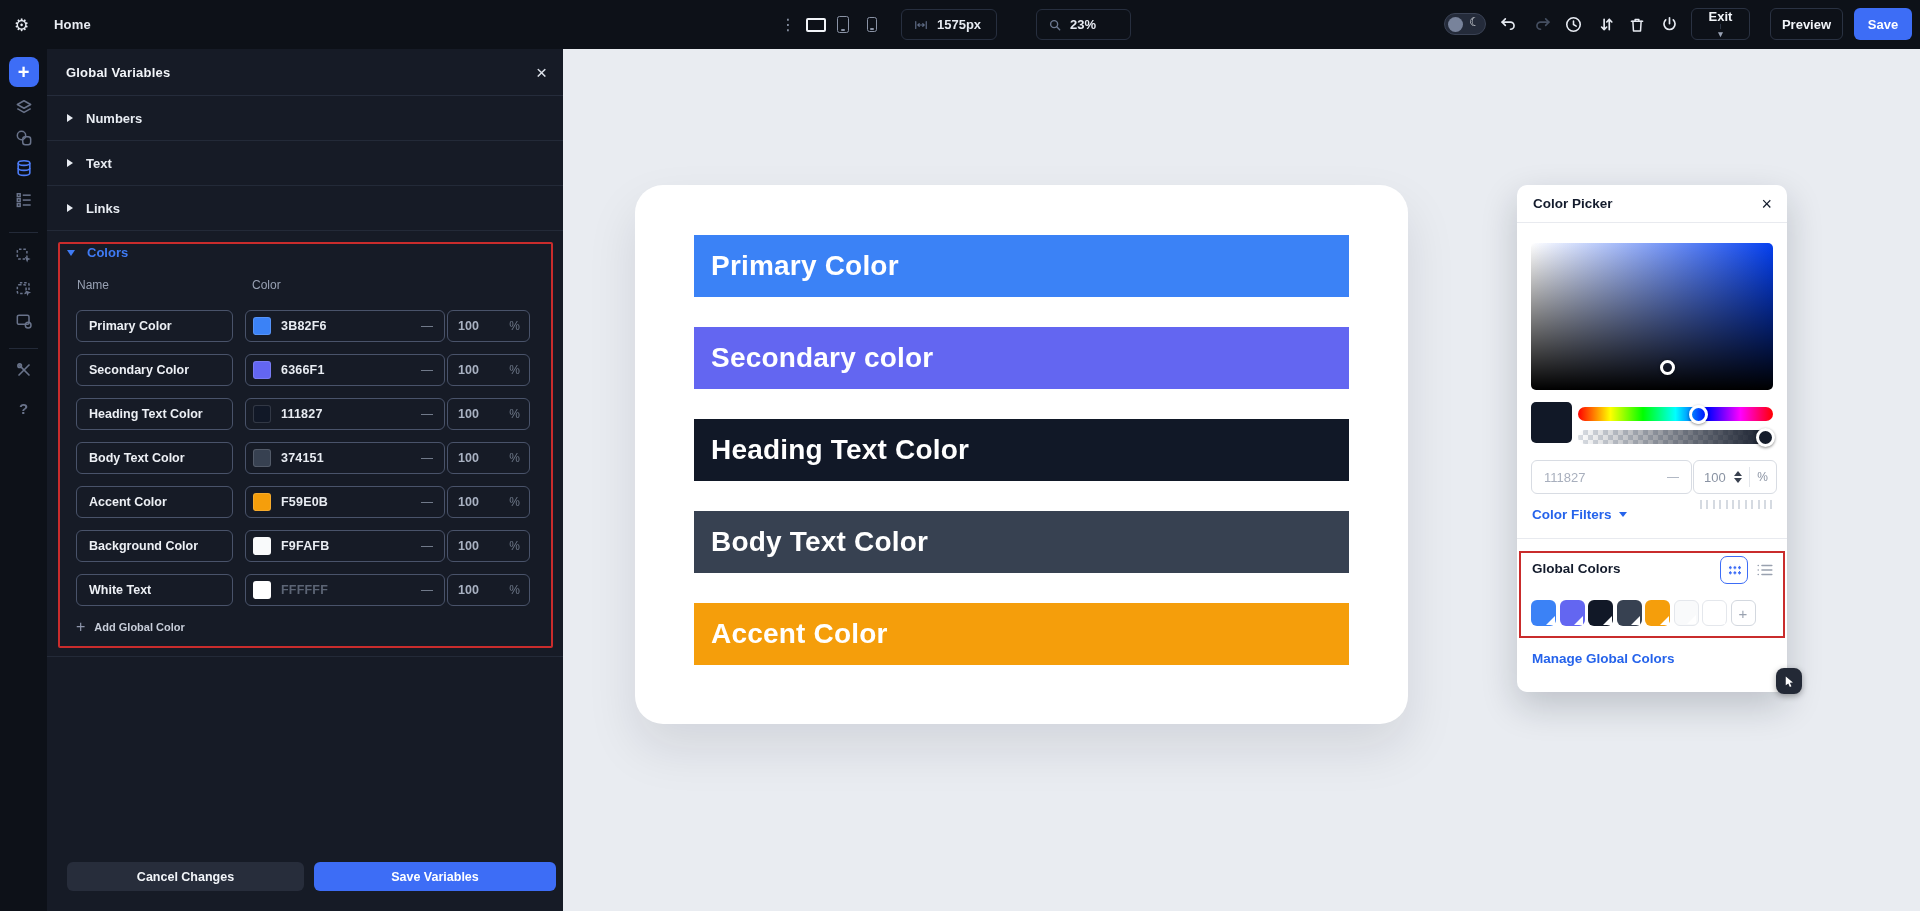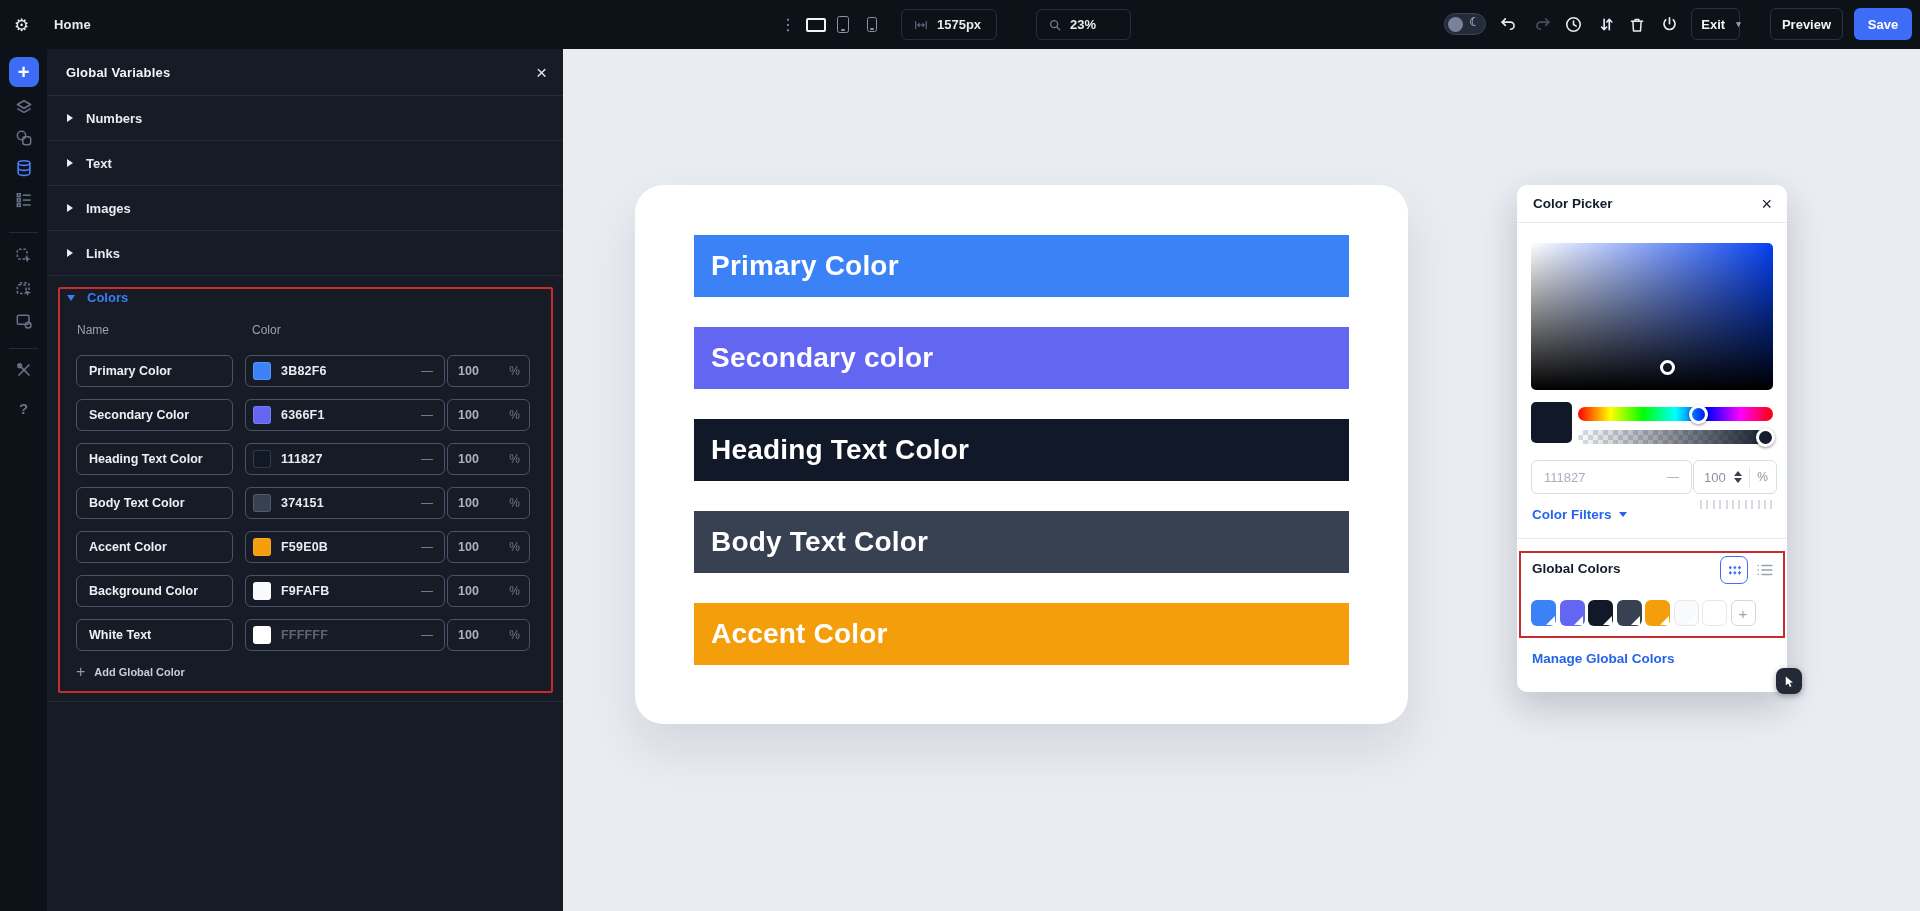--- a/index.html
+++ b/index.html
@@ -24,21 +24,21 @@
           color:#E7EBF2;font-size:13px;font-weight:600;}
   .tb-iconbtn{top:0;height:49px;width:26px;justify-content:center;}
   .toggle{left:1444px;top:13px;width:42px;height:22px;border-radius:12px;background:#242B3A;
           border:1px solid #3A4254;position:absolute;}
   .toggle .knob{position:absolute;left:3px;top:2.5px;width:15px;height:15px;border-radius:50%;background:#78839B;}
   .toggle .moon{position:absolute;right:5px;top:1px;font-size:12px;color:#F2F5F9;font-family:"DejaVu Sans",sans-serif;}
   .btn-dark{top:8px;height:32px;border:1px solid #2A3242;border-radius:6px;color:#F2F5F9;
             font-size:13px;font-weight:600;justify-content:center;}
   .btn-blue{top:8px;height:32px;background:#3D6DF6;border-radius:6px;color:#fff;
             font-size:13px;font-weight:600;justify-content:center;}
-  .exit-split{left:1691px;width:49px;padding:0;}
+  .exit-split{left:1691px;width:59px;padding:0;flex-direction:column;}
   .exit-main{padding:0 11px;height:100%;display:flex;align-items:center;}
   .exit-divider{width:1px;height:100%;background:#2A3242;}
   .exit-caret{width:22px;height:100%;display:flex;align-items:center;justify-content:center;
               color:#9AA3B5;font-size:9px;}
   svg.tbi{display:block;}
 
   
   .sidebar{position:absolute;left:0;top:49px;width:47px;height:862px;background:#0D1118;z-index:25;}
   .rail-item{position:absolute;left:50%;transform:translateX(-50%);display:flex;align-items:center;justify-content:center;}
   .rail-plus{width:30px;height:30px;background:#3D6DF6;border-radius:8px;color:#fff;font-size:20px;
@@ -320,24 +320,20 @@
     <div class="section-row">
       <span class="tri-r"></span>
       <span class="section-label">Numbers</span>
     </div>
     <div class="section-row">
       <span class="tri-r"></span>
       <span class="section-label">Text</span>
     </div>
     <div class="section-row">
       <span class="tri-r"></span>
-      <span class="section-label">Images</span>
-    </div>
-    <div class="section-row">
-      <span class="tri-r"></span>
       <span class="section-label">Links</span>
     </div>
 
     <div class="colors-block">
       <div class="red-outline"></div>
       <div class="colors-head">
         <span class="tri-d"></span>
         <span class="section-label">Colors</span>
       </div>
       <span class="col-label" style="left:30px">Name</span>
@@ -450,20 +446,28 @@
 
       <div class="add-row">
         <span class="add-plus">+</span>
         <span class="add-label">Add Global Color</span>
       </div>
     </div>
 
 
     <div class="panel-spacer"></div>
 
+    <div class="panel-footer">
+      <div class="btn-cancel">
+          <span>Cancel Changes</span>
+        </div>
+      <div class="btn-savevars">
+          <span>Save Variables</span>
+        </div>
+    </div>
   </aside>
 
   <main>
     <div class="card">
       <div class="bar" style="top: 50px; background-color: rgb(59, 130, 246);">
           <span>Primary Color</span>
         </div>
       <div class="bar" style="top: 142px; background-color: rgb(99, 102, 241);">
           <span>Secondary color</span>
         </div>

